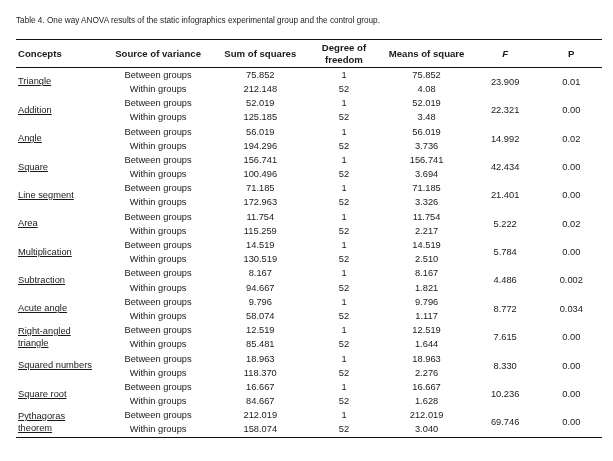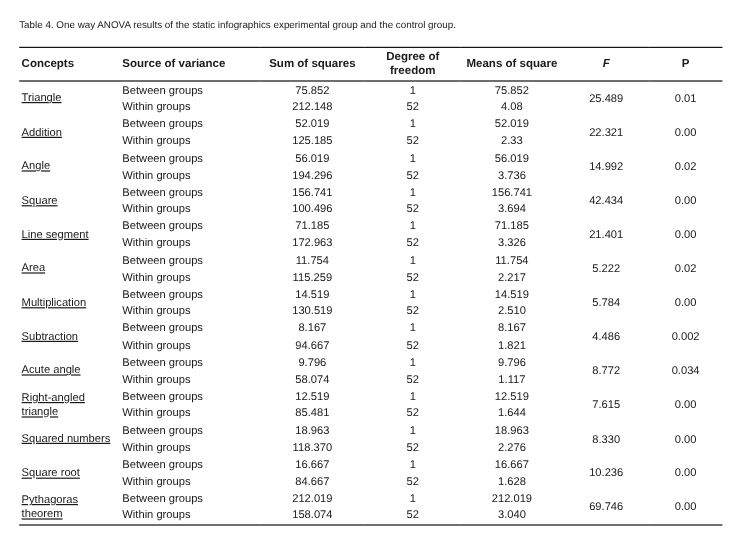--- a/index.html
+++ b/index.html
@@ -21,21 +21,21 @@
     line-height: 1.15;
   }
   table.anova thead tr { border-top: 1.3px solid #111; border-bottom: 1.3px solid #111; }
   table.anova thead th {
     font-weight: bold; font-size: 9.6px; height: 27px; padding: 0 2px;
     vertical-align: middle; color: #1a1a1a;
   }
   table.anova tbody { border-bottom: 1.3px solid #111; }
   table.anova td { padding: 0 2px; height: 14.2px; vertical-align: middle; }
   th.c-concept, td.c-concept { text-align: left; width: 82px; padding-left: 4px; }
-  th.c-source, td.c-source { text-align: left; width: 118px; }
+  th.c-source, td.c-source { text-align: center; width: 118px; }
   th.c-sum, td.c-sum { text-align: center; width: 88px; }
   th.c-df, td.c-df { text-align: center; width: 78px; }
   th.c-mean, td.c-mean { text-align: center; width: 86px; }
   th.c-f, td.c-f { text-align: center; width: 70px; }
   th.c-p, td.c-p { text-align: center; width: 60px; }
   th.c-f { font-style: italic; }
   .concept-text { display: block; line-height: 1.25; text-decoration: underline; }
 </style>
 </head>
 <body>
@@ -56,21 +56,21 @@
   </thead>
   <tbody id="tbody">
       <tr>
         <td class="c-concept" rowspan="2">
           <span class="concept-text">Triangle</span>
         </td>
         <td class="c-source">Between groups</td>
         <td class="c-sum">75.852</td>
         <td class="c-df">1</td>
         <td class="c-mean">75.852</td>
-        <td class="c-f" rowspan="2">25.489</td>
+        <td class="c-f" rowspan="2">23.909</td>
         <td class="c-p" rowspan="2">0.01</td>
       </tr>
       <tr>
         <td class="c-source">Within groups</td>
         <td class="c-sum">212.148</td>
         <td class="c-df">52</td>
         <td class="c-mean">4.08</td>
       </tr>
       <tr>
         <td class="c-concept" rowspan="2">
@@ -80,21 +80,21 @@
         <td class="c-sum">52.019</td>
         <td class="c-df">1</td>
         <td class="c-mean">52.019</td>
         <td class="c-f" rowspan="2">22.321</td>
         <td class="c-p" rowspan="2">0.00</td>
       </tr>
       <tr>
         <td class="c-source">Within groups</td>
         <td class="c-sum">125.185</td>
         <td class="c-df">52</td>
-        <td class="c-mean">2.33</td>
+        <td class="c-mean">3.48</td>
       </tr>
       <tr>
         <td class="c-concept" rowspan="2">
           <span class="concept-text">Angle</span>
         </td>
         <td class="c-source">Between groups</td>
         <td class="c-sum">56.019</td>
         <td class="c-df">1</td>
         <td class="c-mean">56.019</td>
         <td class="c-f" rowspan="2">14.992</td>

